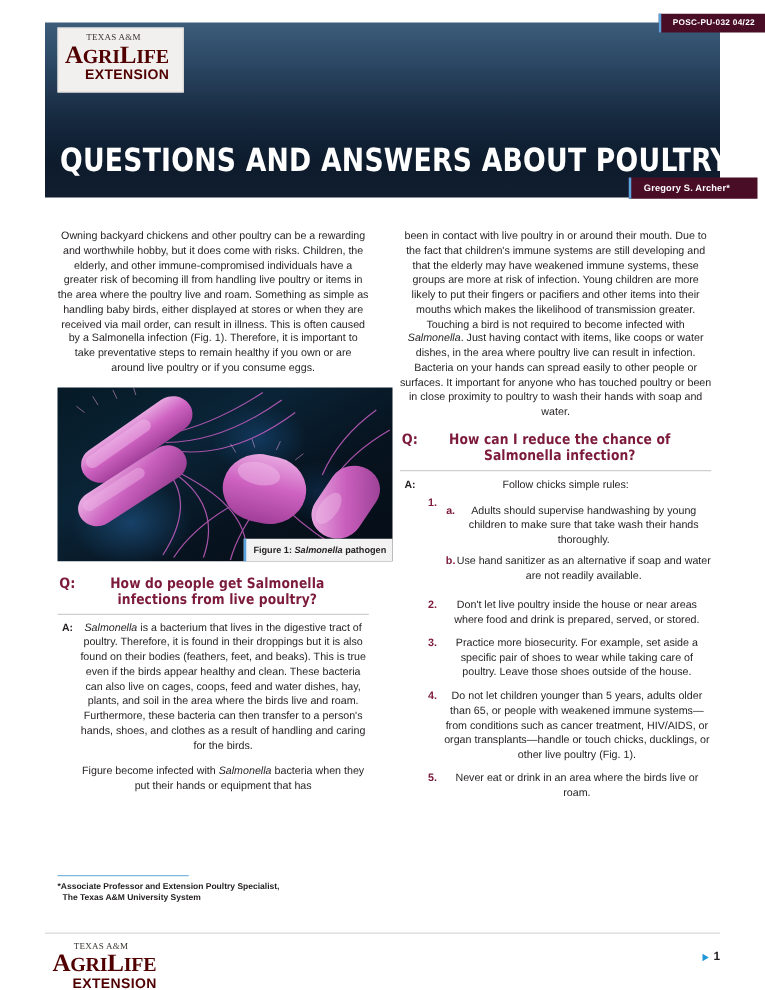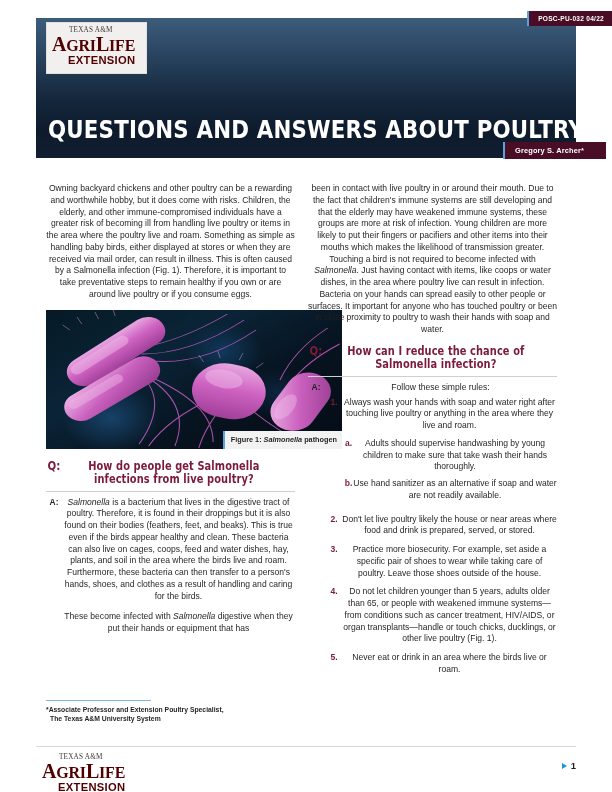--- a/index.html
+++ b/index.html
@@ -104,31 +104,31 @@
   .col{
     position:absolute;
     top:183px;
     width:249px;
     font-size:8.55px;
     line-height:11.75px;
     color:#231f20;
     text-align:center;
   }
   .col-left{ left:46px; }
-  .col-right{ left:308px; }
+  .col-right{ left:320px; }
 
   p{ margin:0 0 9px 0; }
   .tight{ margin-bottom:0; }
   i,em{ font-style:italic; }
 
   
   .figure{
     position:relative;
     margin:8px 0 11px 0;
-    width:296px;
+    width:268px;
     height:139px;
   }
   .fig-img{
     position:absolute; inset:0;
     overflow:hidden;
     background:
       radial-gradient(ellipse 70px 50px at 22% 78%, rgba(40,110,175,.45) 0%, rgba(10,30,55,0) 70%),
       radial-gradient(ellipse 55px 40px at 60% 30%, rgba(30,95,160,.40) 0%, rgba(10,30,55,0) 70%),
       radial-gradient(ellipse 40px 35px at 78% 60%, rgba(25,80,140,.30) 0%, rgba(8,25,45,0) 72%),
       linear-gradient(150deg,#061a26 0%, #0a2437 35%, #07131f 65%, #050d16 100%);
@@ -317,58 +317,58 @@
   <div class="qa">
     <div class="q-row">
       <span class="mark">Q:</span>
       <span class="qtext"><span>How do people get </span><span class="ital">Salmonella</span><span> infections from live poultry?</span></span>
     </div>
     <div class="q-rule"></div>
     <div class="a-row">
       <span class="mark">A:</span>
       <span class="atext">
         <p><i>Salmonella</i><span> is a bacterium that lives in the digestive tract of poultry. Therefore, it is found in their droppings but it is also found on their bodies (feathers, feet, and beaks). This is true even if the birds appear healthy and clean. These bacteria can also live on cages, coops, feed and water dishes, hay, plants, and soil in the area where the birds live and roam. Furthermore, these bacteria can then transfer to a person's hands, shoes, and clothes as a result of handling and caring for the birds.</span></p>
-        <p class="tight"><span>These become infected with </span><i>Salmonella</i><span> digestive when they put their hands or equipment that has</span></p>
+        <p class="tight"><span>Figure become infected with </span><i>Salmonella</i><span> bacteria when they put their hands or equipment that has</span></p>
       </span>
     </div>
   </div>
 
 </div>
 
 <div class="col col-right">
 
   <p><span>been in contact with live poultry in or around their mouth. Due to the fact that children's immune systems are still developing and that the elderly may have weakened immune systems, these groups are more at risk of infection. Young children are more likely to put their fingers or pacifiers and other items into their mouths which makes the likelihood of transmission greater. Touching a bird is not required to become infected with </span><i>Salmonella</i><span>. Just having contact with items, like coops or water dishes, in the area where poultry live can result in infection. Bacteria on your hands can spread easily to other people or surfaces.  It important for anyone who has touched poultry or been in close proximity to poultry to wash their hands with soap and water.</span></p>
 
   <div class="qa">
     <div class="q-row">
       <span class="mark">Q:</span>
       <span class="qtext"><span>How can I reduce the chance of </span><span class="ital">Salmonella</span><span> infection?</span></span>
     </div>
     <div class="q-rule"></div>
     <div class="a-row">
       <span class="mark">A:</span>
       <span class="atext">
-        <p class="tight">Follow these simple rules:</p>
+        <p class="tight">Follow chicks simple rules:</p>
         <ol class="numlist" id="rules-list">
             <li>
               <span class="num">1.</span>
-              <span class="body"><span>Always wash your hands with soap and water right after touching live poultry or anything in the area where they live and roam.</span><ol class="sublist">
+              <span class="body"><ol class="sublist">
                   <li>
                     <span class="num">a.</span>
                     <span class="body">Adults should supervise handwashing by young children to make sure that take wash their hands thoroughly.</span>
                   </li>
                   <li>
                     <span class="num">b.</span>
                     <span class="body">Use hand sanitizer as an alternative if soap and water are not readily available.</span>
                   </li>
                 </ol></span>
             </li>
             <li>
               <span class="num">2.</span>
-              <span class="body"><span>Don't let live poultry likely the house or near areas where food and drink is prepared, served, or stored.</span></span>
+              <span class="body"><span>Don't let live poultry inside the house or near areas where food and drink is prepared, served, or stored.</span></span>
             </li>
             <li>
               <span class="num">3.</span>
               <span class="body"><span>Practice more biosecurity. For example, set aside a specific pair of shoes to wear while taking care of poultry. Leave those shoes outside of the house.</span></span>
             </li>
             <li>
               <span class="num">4.</span>
               <span class="body"><span>Do not let children younger than 5 years, adults older than 65, or people with weakened immune systems—from conditions such as cancer treatment, HIV/AIDS, or organ transplants—handle or touch chicks, ducklings, or other live poultry (Fig. 1).</span></span>
             </li>
             <li>

